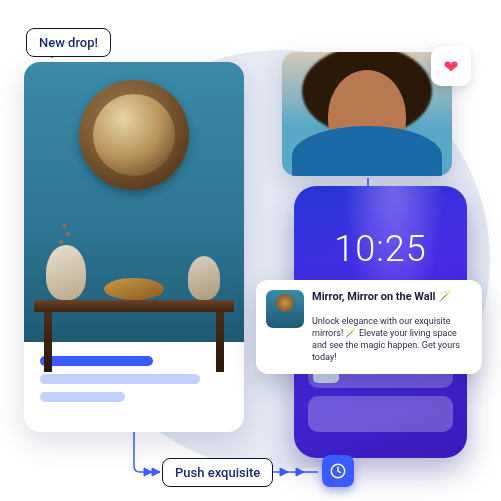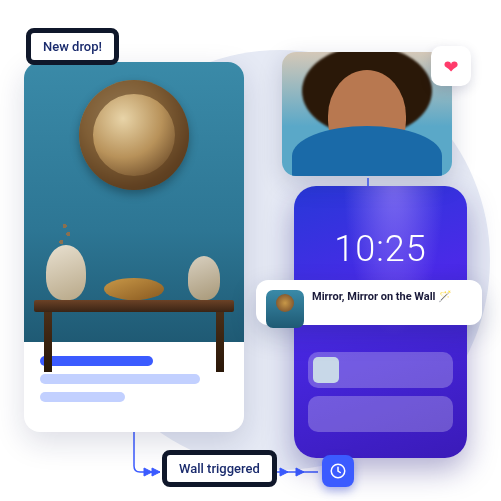--- a/index.html
+++ b/index.html
@@ -17,21 +17,21 @@
     height: 420px;
     border-radius: 50%;
     background: #e6eaf5;
     top: 50px;
     left: 70px;
     z-index: 0;
   }
   .tag {
     position: absolute;
     background: #fff;
-    border: 5px solid #0f172a;
+    border: 1px solid #0f172a;
     border-radius: 8px;
     padding: 6px 12px;
     font-size: 13px;
     color: #1a2b6d;
     font-weight: 500;
     z-index: 10;
   }
   .tag.newdrop { top: 28px; left: 26px; }
   .tag.push { bottom: 14px; left: 162px; }
 
@@ -274,24 +274,25 @@
   <div class="phone-time">10:25</div>
   <div class="phone-widget w1">
       <div class="wimg"></div>
     </div>
   <div class="phone-widget w2"></div>
 </div>
 
 <div class="notif">
   <div class="notif-thumb"></div>
   <div class="notif-title">Mirror, Mirror on the Wall 🪄</div>
+  <div class="notif-body">Unlock elegance with our exquisite mirrors! 🪄 Elevate your living space and see the magic happen. Get yours today!</div>
 </div>
 
 <div class="tag push">
-  <span>Wall triggered</span>
+  <span>Push exquisite</span>
 </div>
 
 <div class="clock-btn">
   <svg width="18" height="18" viewBox="0 0 24 24" fill="none" stroke-width="2" stroke-linecap="round">
     <circle cx="12" cy="12" r="9"></circle>
     <path d="M12 7 L12 12 L15 14"></path>
   </svg>
 </div>
 
 </body></html>

